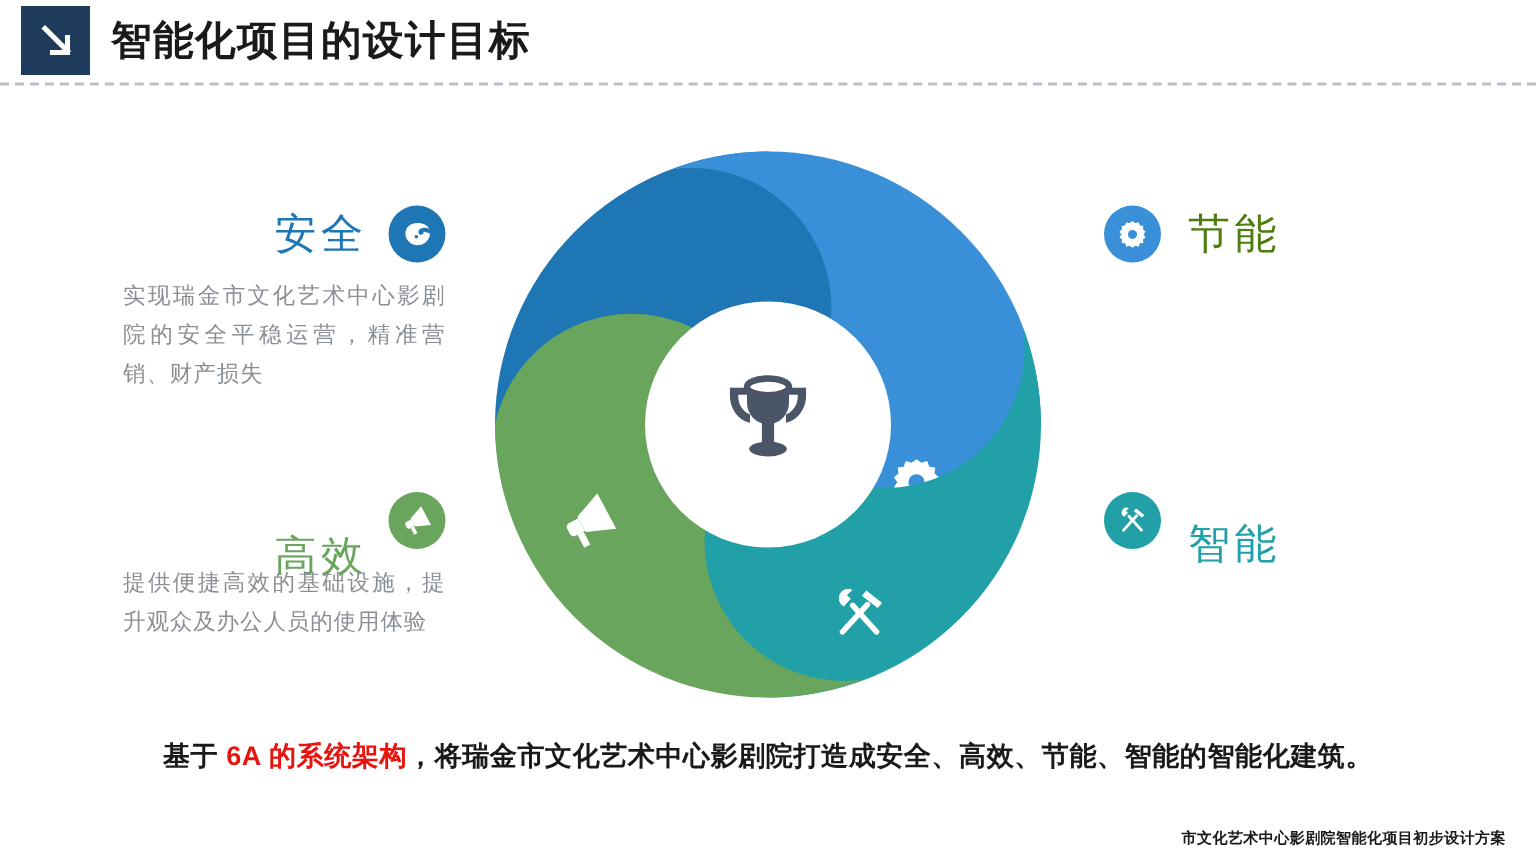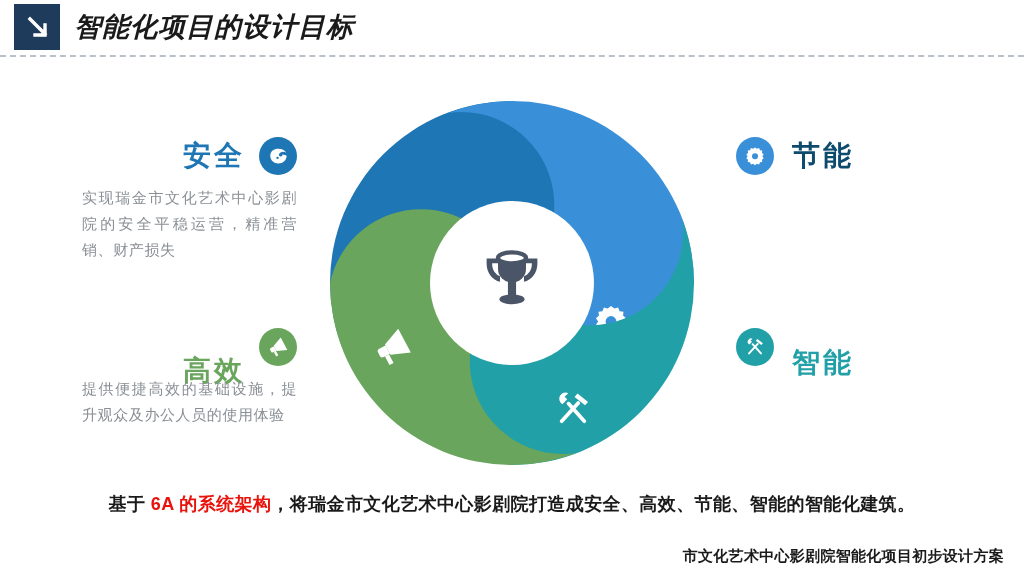--- a/index.html
+++ b/index.html
@@ -12,21 +12,21 @@
     background: #ffffff;
     font-family: "Liberation Sans", sans-serif;
     overflow: hidden;
     position: relative;
   }
 
   
   #header {
     position: absolute;
     left: 0; top: 0;
-    width: 992px; height: 52px; font-style: italic;
+    width: 992px; height: 52px;
   }
   #header-badge {
     position: absolute;
     left: 14px; top: 4px;
     width: 46px; height: 46px;
     background: #1f3b5c;
   }
   #header-badge svg { display:block; }
   #page-title {
     position: absolute;
@@ -54,21 +54,21 @@
   .block-head {
     display: flex;
     align-items: center;
     height: 44px;
   }
   .block.left .block-head { justify-content: flex-end; }
   .block.right .block-head { justify-content: flex-start; }
 
   .block-title {
     font-size: 28px;
-    font-weight: bold;
+    font-weight: normal;
     letter-spacing: 3px;
     line-height: 34px;
     white-space: nowrap;
     text-align: right;
   }
   .badge {
     width: 38px; height: 38px;
     border-radius: 50%;
     display: flex;
     align-items: center;
@@ -86,21 +86,21 @@
     color: #8a8f95;
     letter-spacing: 0.6px;
     text-align: justify;
   }
 
   
   #block-safety   .block-title { color: #1f76b4; }
   #block-safety   .badge       { background: #1f76b4; }
   #block-efficiency .block-title { color: #69a55c; margin-top: 48px; }
   #block-efficiency .badge       { background: #69a55c; }
-  #block-energy   .block-title { color: #0c4a6e; }
+  #block-energy   .block-title { color: #4d7c0f; }
   #block-energy   .badge       { background: #3a90d8; }
   #block-smart    .block-title { color: #21a0a8; margin-top: 32px; }
   #block-smart    .badge       { background: #21a0a8; }
 
   
   #diagram {
     position: absolute;
     left: 317px; top: 88px;
     width: 390px; height: 390px;
   }
@@ -117,21 +117,21 @@
     color: #1a1a1a;
     letter-spacing: 0.4px;
     white-space: nowrap;
   }
   #caption .hl { color: #e8130c; }
 
   
   #footer {
     position: absolute;
     right: 20px; bottom: 10px;
-    font-size: 15px;
+    font-size: 10px;
     font-weight: bold;
     color: #1a1a1a;
     letter-spacing: 0.3px;
     white-space: nowrap;
   }
 </style>
 </head>
 <body>
 
 <div id="header">

